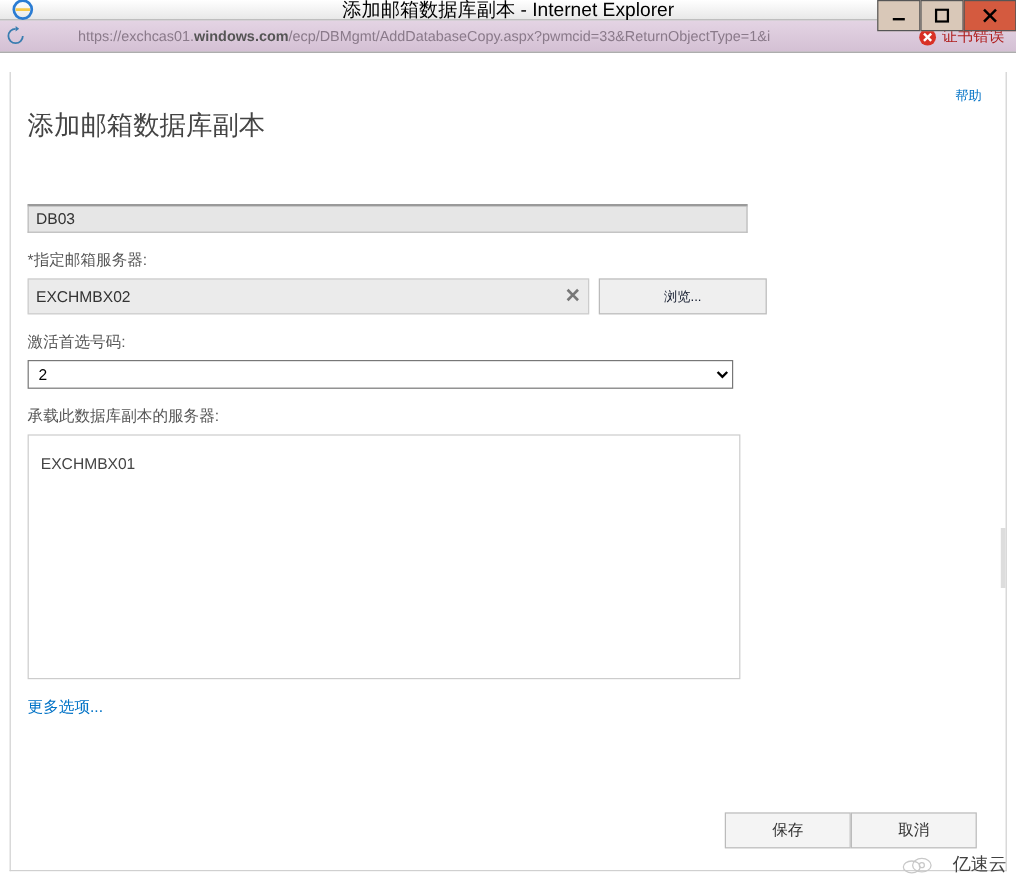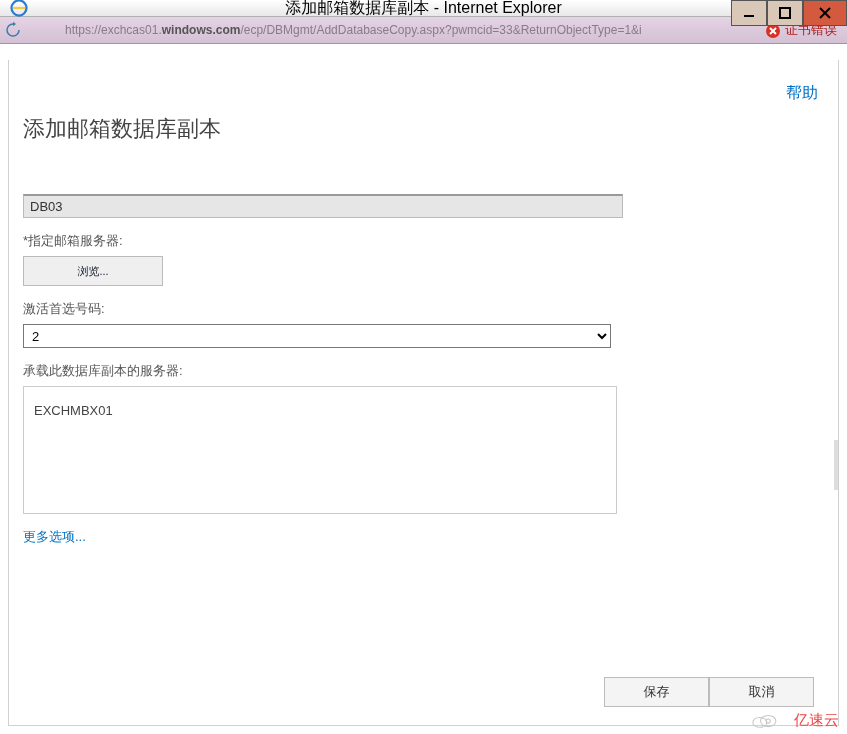--- a/index.html
+++ b/index.html
@@ -13,35 +13,35 @@
     .winbtn.min { background: #d9c8b8; }
     .winbtn.max { background: #d9c8b8; }
     .winbtn.close { background: #d45a3f; color: #000; width: 44px; }
     .addressbar { height: 27px; background: linear-gradient(to bottom, #e4d4e4 0%, #d4c0d4 100%); border-bottom: 1px solid #9a9a9a; display: flex; align-items: center; padding: 0 4px; gap: 37px; }
     .refresh-ico { width: 18px; height: 18px; margin-right: 6px; }
     .url { flex: 1; color: #8a7a8a; font-size: 12px; white-space: nowrap; overflow: hidden; }
     .url .bold { color: #555; font-weight: bold; }
     .cert-err { display: flex; align-items: flex-end; gap: 4px; color: #b02020; font-size: 13px; padding: 0 6px; }
     .cert-ico { width: 16px; height: 16px; display:inline-block; }
     .content-wrapper { position: absolute; top: 60px; left: 8px; right: 8px; bottom: 8px; background: #fff; border-left: 1px solid #d0d0d0; border-right: 1px solid #d0d0d0; border-bottom: 1px solid #d0d0d0; }
-    .help-link { position: absolute; top: 23px; right: 20px; color: #0072c6; font-size: 16px; cursor: pointer; }
+    .help-link { position: absolute; top: 12px; right: 20px; color: #0072c6; font-size: 11px; cursor: pointer; }
     .content { padding: 30px 14px 14px 14px; }
-    .page-title { font-size: 22px; color: #444; font-weight: normal; margin-bottom: 50px; margin-top: 24px; }
+    .page-title { font-size: 22px; color: #444; font-weight: normal; margin-bottom: 50px; }
     .field-label { color: #555; font-size: 13px; margin-bottom: 6px; display: block; }
     .ro-input { width: 600px; height: 24px; background: #e6e6e6; border: 1px solid #bbb; border-top: 2px solid #9a9a9a; padding: 0 6px; color: #333; font-size: 13px; display: flex; align-items: center; margin-bottom: 14px; }
     .server-row { display: flex; gap: 8px; margin-bottom: 14px; align-items: center; }
     .server-input { width: 468px; height: 30px; background: #ebebeb; border: 1px solid #ccc; display: flex; align-items: center; padding: 0 6px; color: #333; font-size: 13px; position: relative; }
     .clear-x { position: absolute; right: 6px; top: 50%; transform: translateY(-50%); cursor: pointer; color: #777; font-size: 16px; font-weight: bold; }
     .browse-btn { width: 140px; height: 30px; background: #efefef; border: 1px solid #bbb; cursor: pointer; font-size: 11px; color: #0f172a; }
     .select-box { width: 588px; height: 24px; border: 1px solid #777; padding: 0 4px; font-size: 13px; margin-bottom: 14px; background: #fff; }
-    .listbox { width: 594px; height: 128px; border: 1px solid #ccc; padding: 16px 10px; color: #444; font-size: 13px; background: #fff; margin-bottom: 14px; }
+    .listbox { width: 594px; height: 204px; border: 1px solid #ccc; padding: 16px 10px; color: #444; font-size: 13px; background: #fff; margin-bottom: 14px; }
     .more-link { color: #0072c6; font-size: 13px; cursor: pointer; }
     .footer { position: absolute; bottom: 18px; right: 24px; display: flex; }
     .action-btn { width: 105px; height: 30px; background: #f4f4f4; border: 1px solid #bbb; cursor: pointer; font-size: 13px; color: #333; }
-    .watermark { position: absolute; right: 8px; bottom: 4px; color: #ef4444; font-size: 15px; display: flex; align-items: center; gap: 16px; pointer-events: none; }
+    .watermark { position: absolute; right: 8px; bottom: 4px; color: #404040; font-size: 15px; display: flex; align-items: center; gap: 16px; pointer-events: none; }
     .watermark-ico { width: 28px; height: 18px; }
     .scroll-hint { position: absolute; right: 0; top: 380px; width: 4px; height: 50px; background: #ddd; }
   </style>
 </head>
 <body>
 
 <div class="titlebar">
   <svg class="ie-icon" viewBox="0 0 24 24">
       <circle cx="12" cy="12" r="10" fill="none" stroke="#2b7cd3" stroke-width="3"></circle>
       <path d="M4 12 h16" stroke="#f7c948" stroke-width="3"></path>
@@ -87,20 +87,24 @@
   <span class="help-link">帮助</span>
   <div class="content">
     <h1 class="page-title">添加邮箱数据库副本</h1>
 
     <div class="ro-input">
         <span>DB03</span>
       </div>
 
     <label class="field-label">*指定邮箱服务器:</label>
     <div class="server-row">
+      <div class="server-input">
+        <span>EXCHMBX02</span>
+        <span class="clear-x">✕</span>
+      </div>
       <button class="browse-btn">浏览...</button>
     </div>
 
     <label class="field-label">激活首选号码:</label>
     <select class="select-box">
       <option>2</option>
     </select>
 
     <label class="field-label">承载此数据库副本的服务器:</label>
     <div class="listbox">

